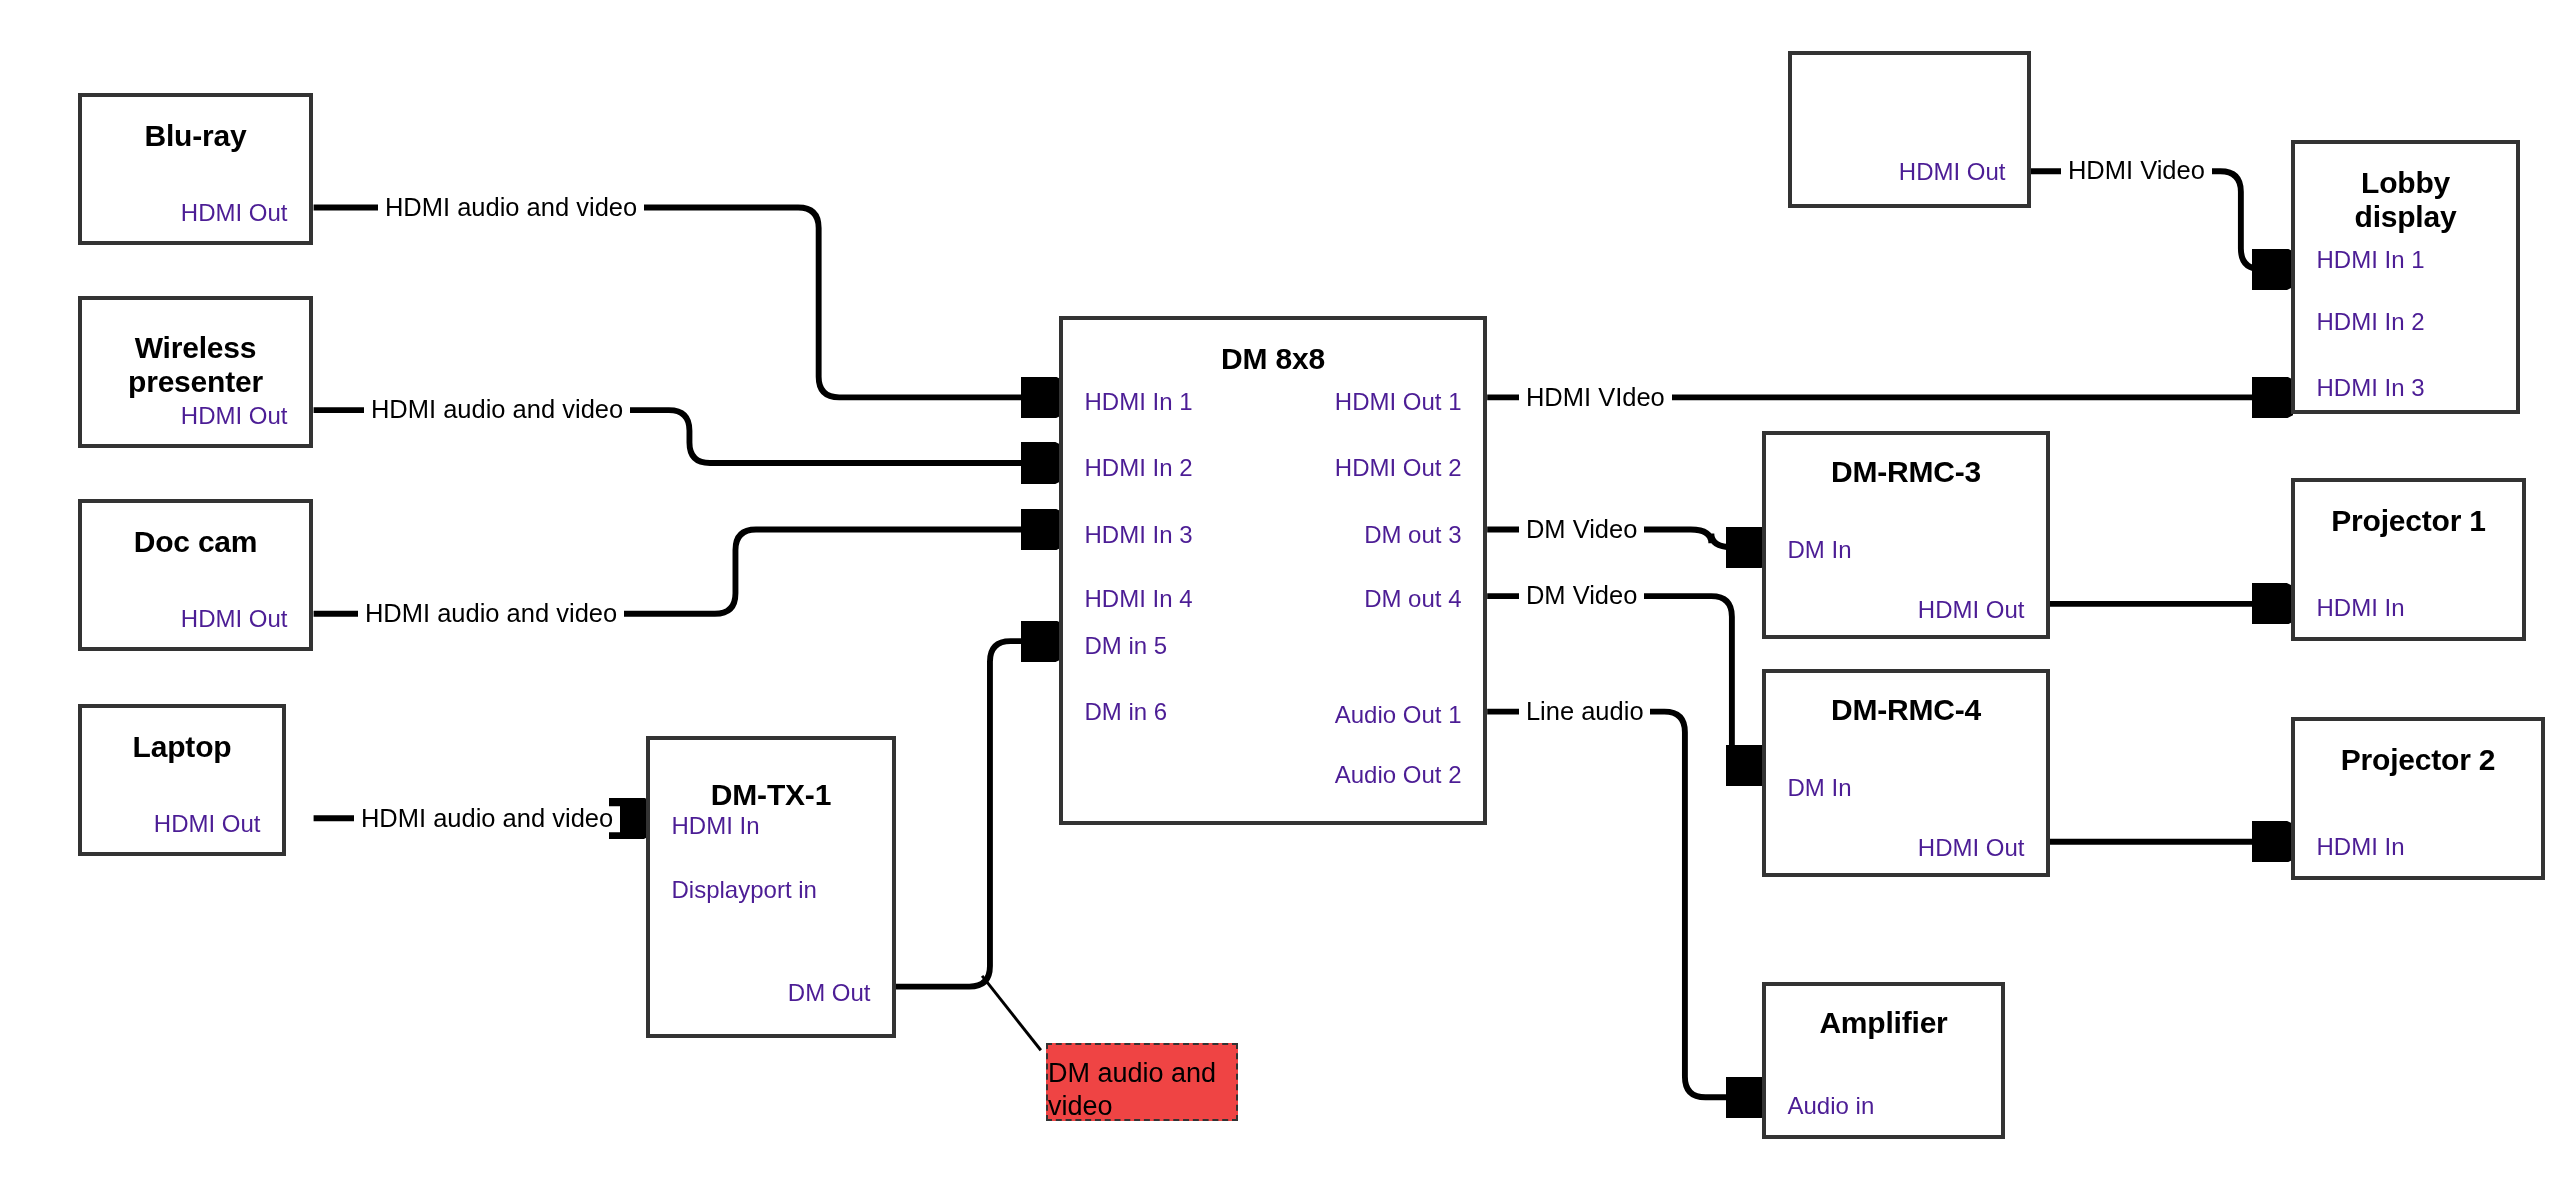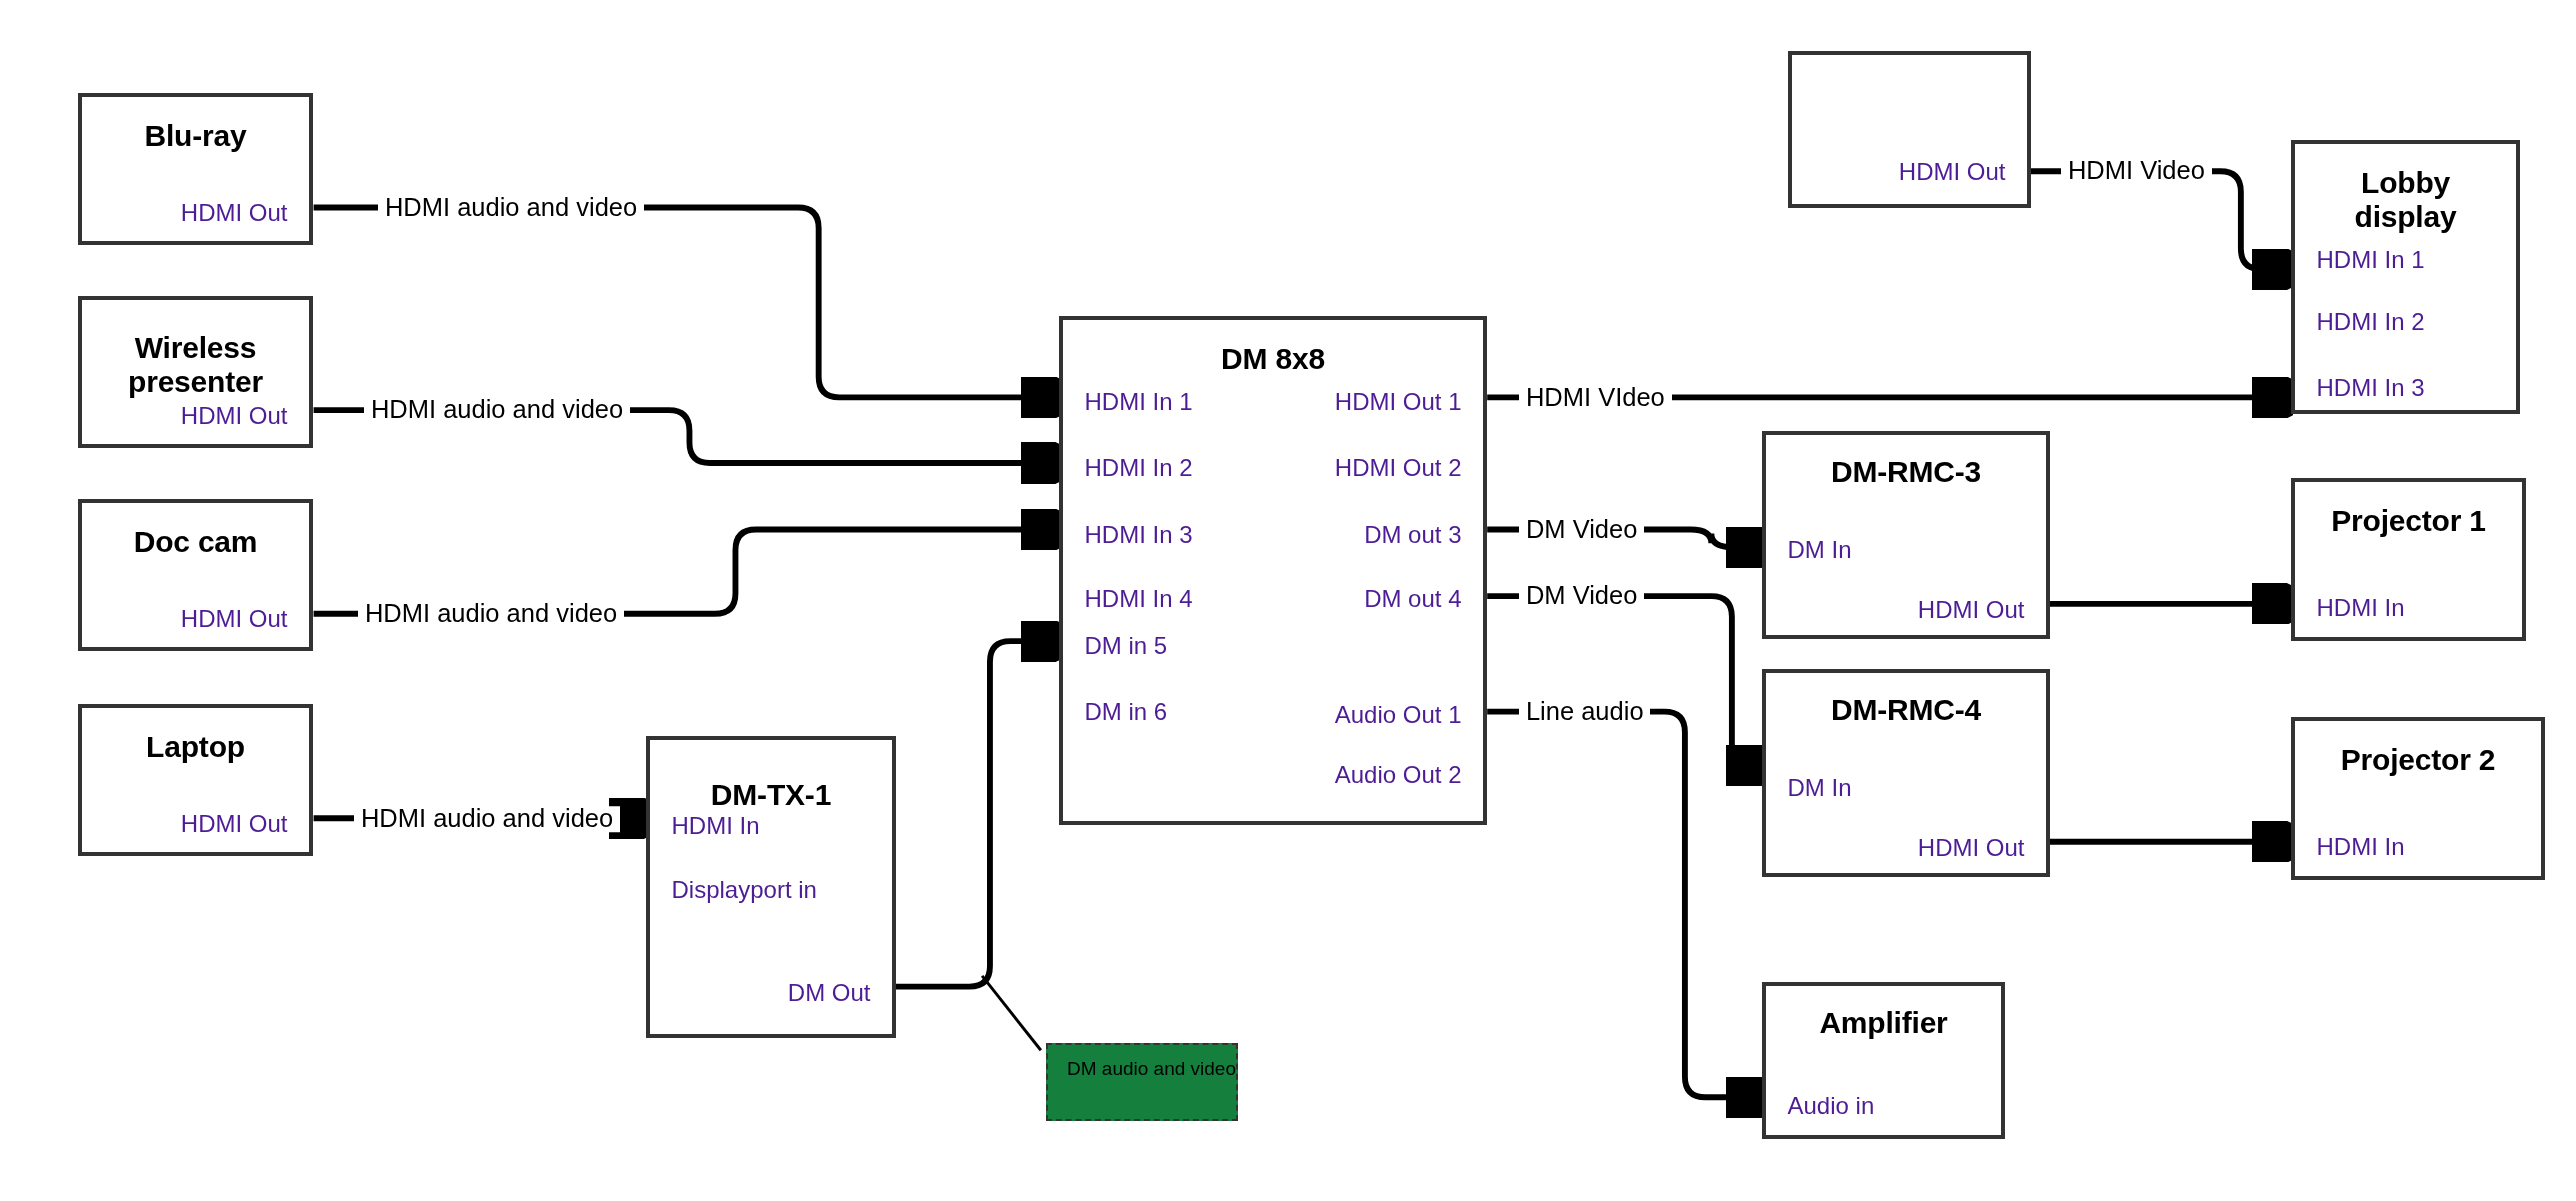--- a/index.html
+++ b/index.html
@@ -36,24 +36,24 @@
     line-height:1;
   }
   .port.left{left:21.5px;text-align:left;}
   .port.right{right:21.5px;text-align:right;}
 
   
   .note{
     position:absolute;
     box-sizing:border-box;
     border:2.9px dashed #333333;
-    background:#15803d;
-    font-size:19px;
+    background:#ef4444;
+    font-size:27px;
     color:#000;
-    text-align:right;
+    text-align:left;
     line-height:1.22;
     padding-top:11.7px;
   }
 
   
   .wlabel{
     position:absolute;
     font-size:25.5px;
     color:#000;
     white-space:nowrap;
@@ -130,21 +130,21 @@
   <div class="box" style="left:78px;top:296px;width:235px;height:152px;">
     <div class="box-title" style="top:21.5px;margin-top:9px;">Wireless presenter</div>
     <div class="port right" style="top:104px;">HDMI Out</div>
   </div>
 
   <div class="box" style="left:78px;top:499px;width:235px;height:152px;">
     <div class="box-title" style="top:21.5px;">Doc cam</div>
     <div class="port right" style="top:104px;">HDMI Out</div>
   </div>
 
-  <div class="box" style="left:78px;top:704px;width:235px;height:152px;">
+  <div class="box" style="left:78px;top:704px;width:208px;height:152px;">
     <div class="box-title" style="top:21.5px;">Laptop</div>
     <div class="port right" style="top:104px;">HDMI Out</div>
   </div>
 
   <div class="box" style="left:646px;top:736px;width:250px;height:302px;">
     <div class="box-title" style="top:38px;">DM-TX-1</div>
     <div class="port left" style="top:74px;">HDMI In</div>
     <div class="port left" style="top:138px;">Displayport in</div>
     <div class="port right" style="top:241px;">DM Out</div>
   </div>

